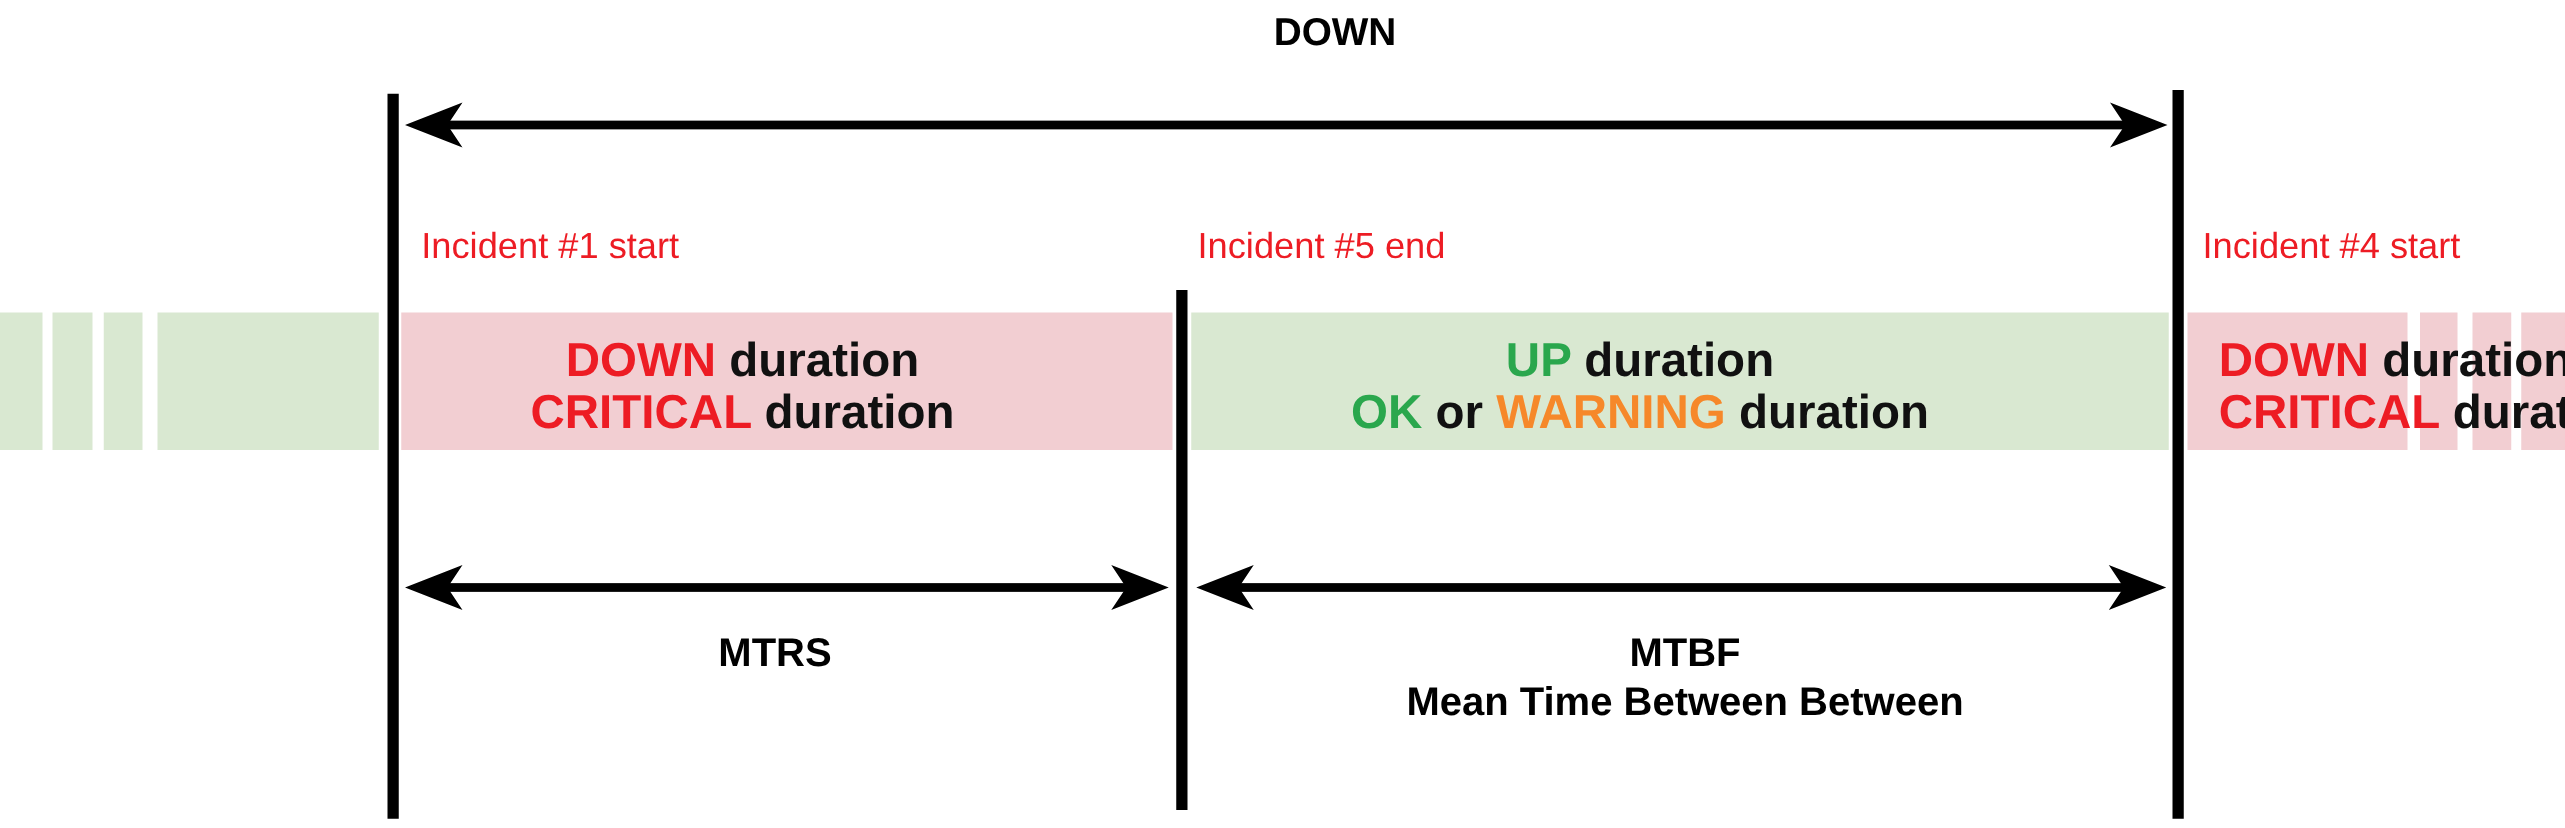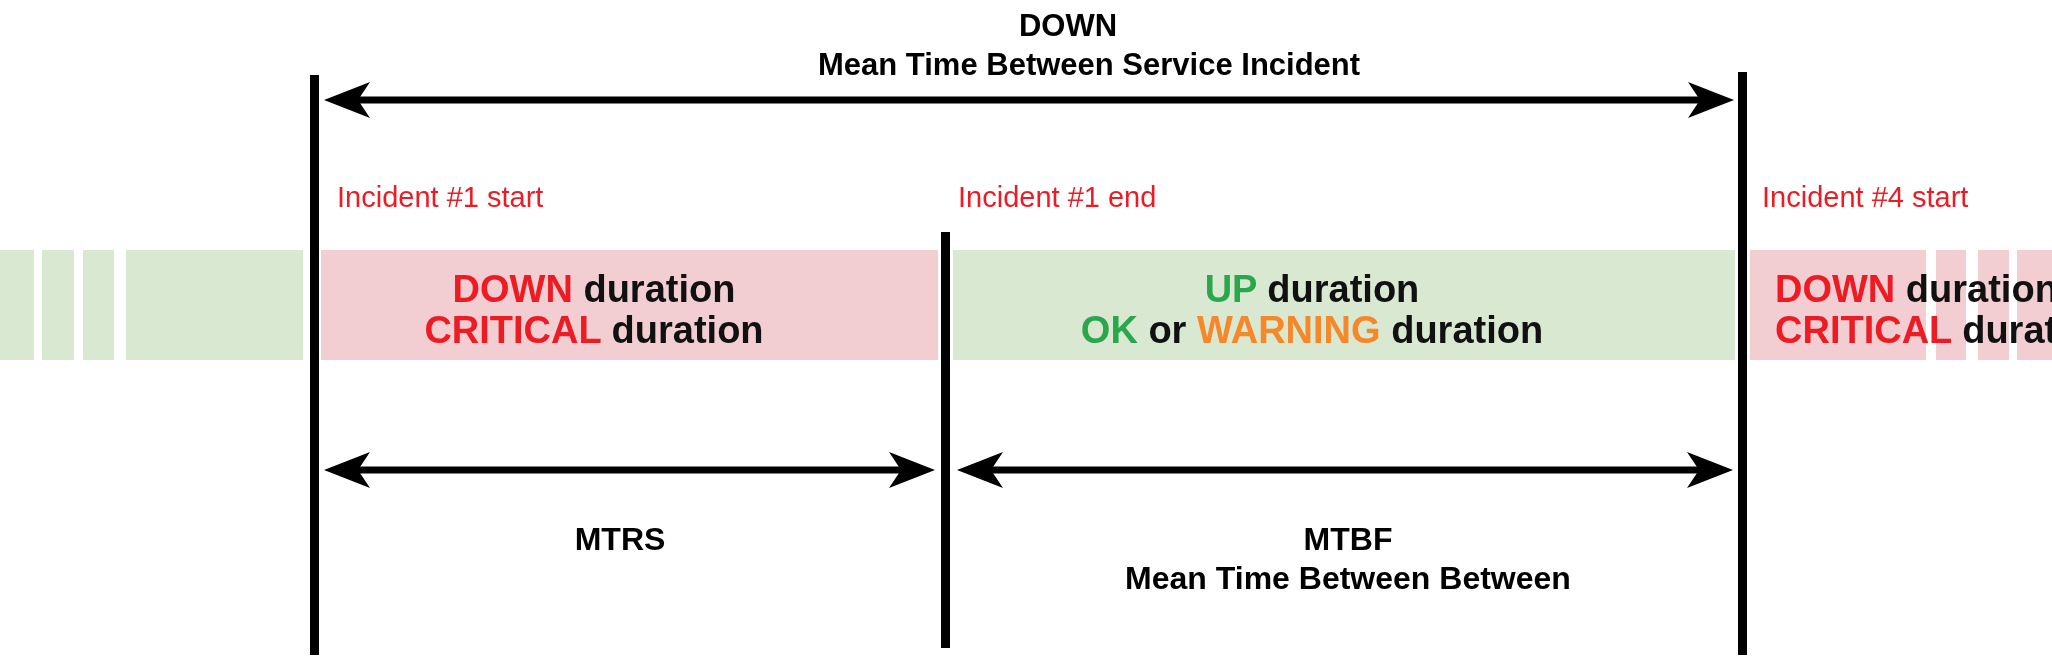--- a/index.html
+++ b/index.html
@@ -18,34 +18,33 @@
   .marker{position:absolute;top:181px;font-size:29px;line-height:32px;color:var(--red);white-space:nowrap;}
   .bandtext{
     position:absolute;top:269px;font-size:38px;font-weight:bold;line-height:41px;
     color:#111;text-align:center;white-space:nowrap;
   }
   .bandtext.leftalign{text-align:left;}
   .hl-red{color:var(--red);}
   .hl-green{color:var(--green-text);}
   .hl-orange{color:var(--orange);}
   .measure{
-    position:absolute;top:520px;width:500px;text-align:center;
+    position:absolute;top:503px;width:500px;text-align:center;
     font-weight:bold;font-size:32px;line-height:39px;color:#000;white-space:nowrap;
   }
   svg.arrow{position:absolute;display:block;}
   svg.arrow .ink{fill:#000;}
 </style>
 </head>
 <body>
 
 <div class="canvas">
 
   <div class="title">
     <div>DOWN</div>
-    <div>Mean Time Between Service Incident</div>
   </div>
 
   <div class="band green" style="left:0;width:34px"></div>
   <div class="band green" style="left:42px;width:32px"></div>
   <div class="band green" style="left:83px;width:31px"></div>
   <div class="band green" style="left:126px;width:177px"></div>
 
   <div class="band pink" style="left:321px;width:617px"></div>
   <div class="band green" style="left:953px;width:782px"></div>
   <div class="band pink" style="left:1750px;width:176px"></div>
@@ -70,21 +69,21 @@
     <polygon class="ink" points="613,22 567,4 579,22 567,40"></polygon>
   </svg>
 
   <svg class="arrow" style="left:955px;top:448px" width="780" height="44" viewBox="0 0 780 44">
     <rect class="ink" x="30" y="18.5" width="720" height="7"></rect>
     <polygon class="ink" points="2,22 48,4 36,22 48,40"></polygon>
     <polygon class="ink" points="778,22 732,4 744,22 732,40"></polygon>
   </svg>
 
   <div class="marker" style="left:337px">Incident #1 start</div>
-  <div class="marker" style="left:958px">Incident #1 end</div>
+  <div class="marker" style="left:958px">Incident #5 end</div>
   <div class="marker" style="left:1762px">Incident #4 start</div>
 
   <div class="bandtext" style="left:344px;width:500px">
     <div><span class="hl-red">DOWN</span><span> duration</span></div>
     <div><span class="hl-red">CRITICAL</span><span> duration</span></div>
   </div>
 
   <div class="bandtext" style="left:1062px;width:500px">
     <div><span class="hl-green">UP</span><span> duration</span></div>
     <div><span class="hl-green">OK</span><span> or </span><span class="hl-orange">WARNING</span><span> duration</span></div>

